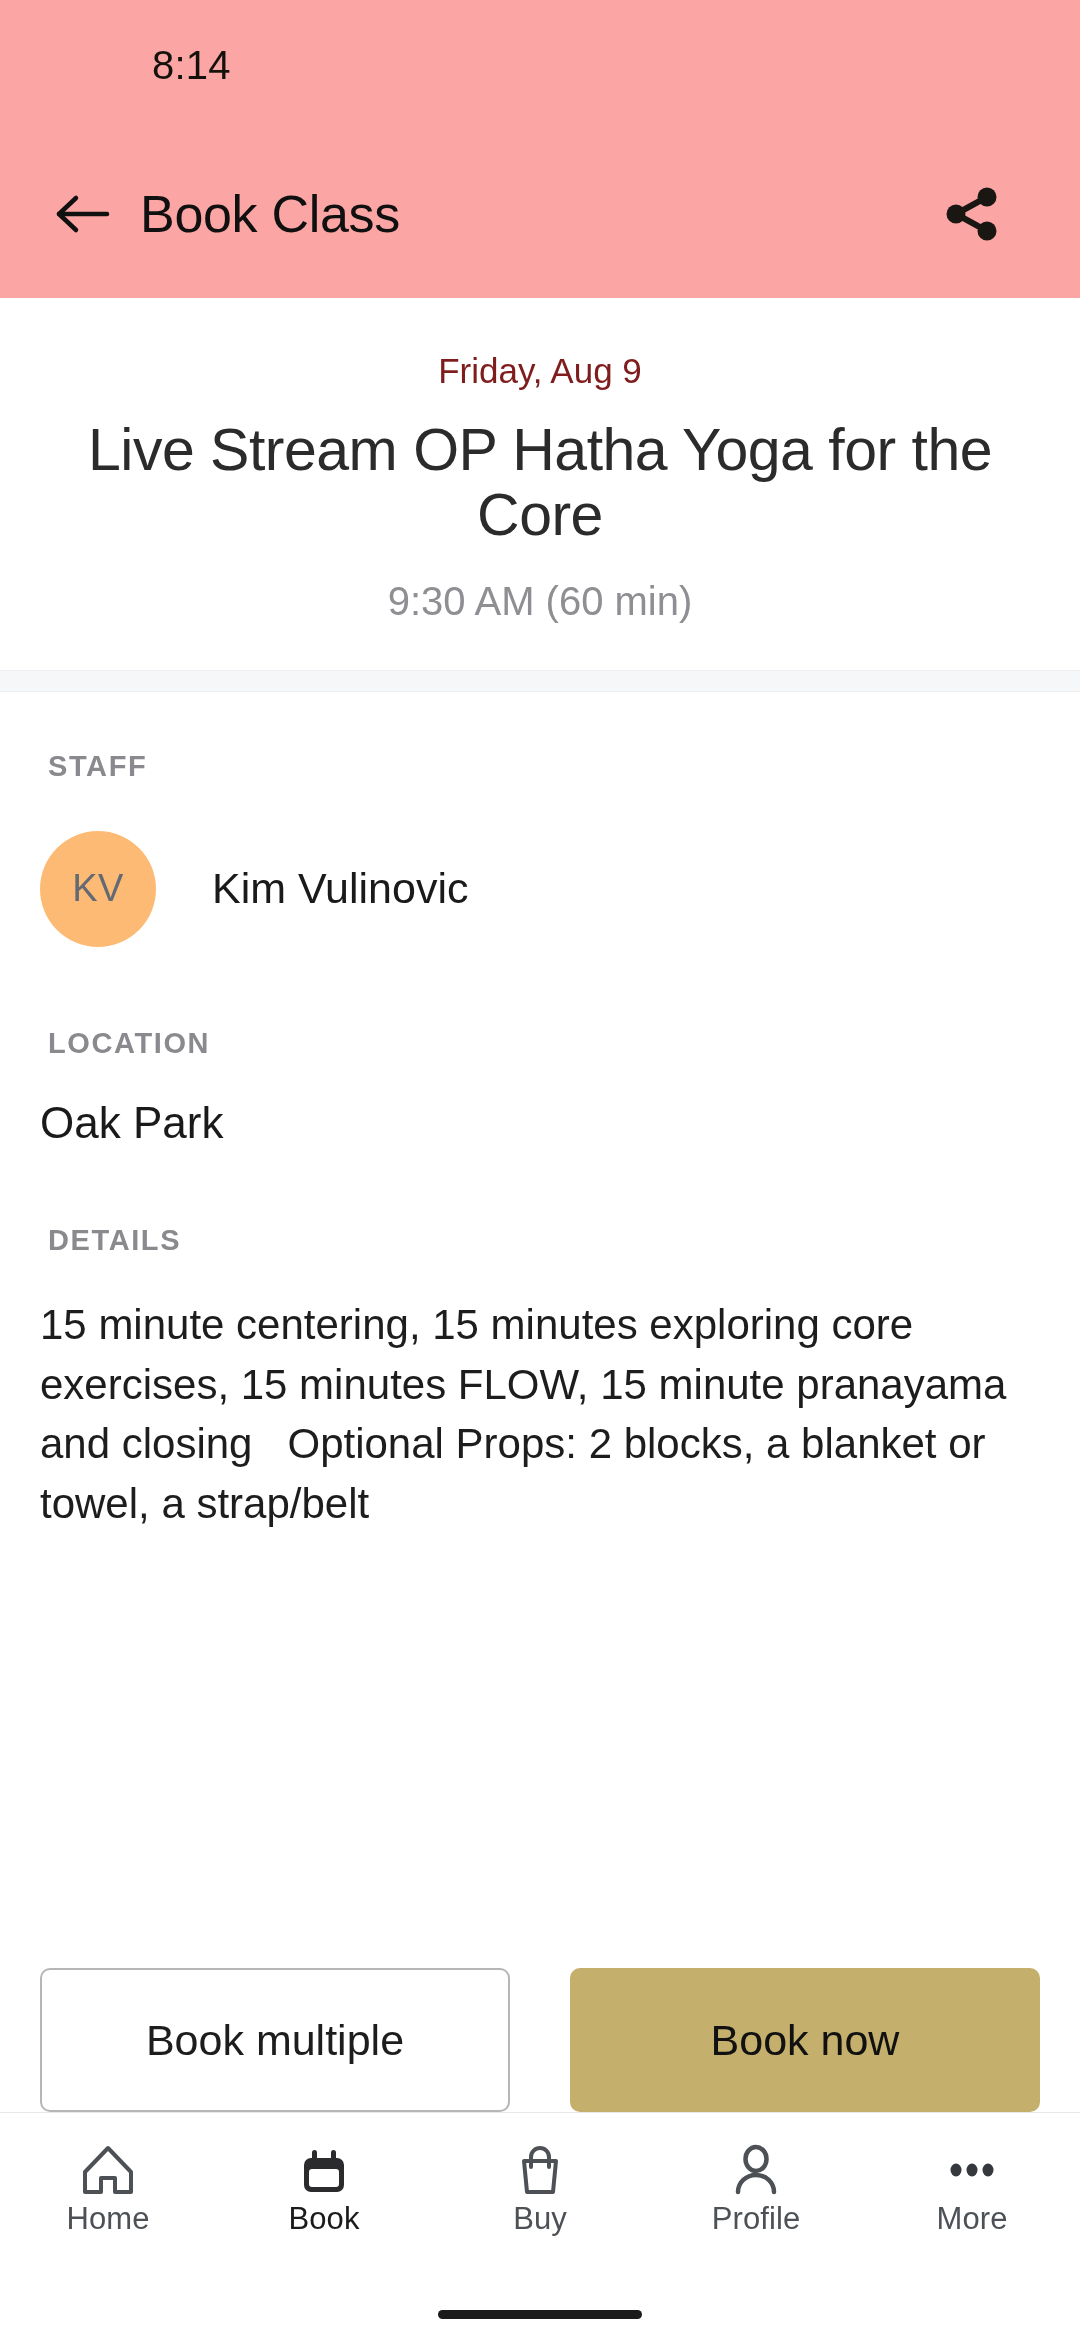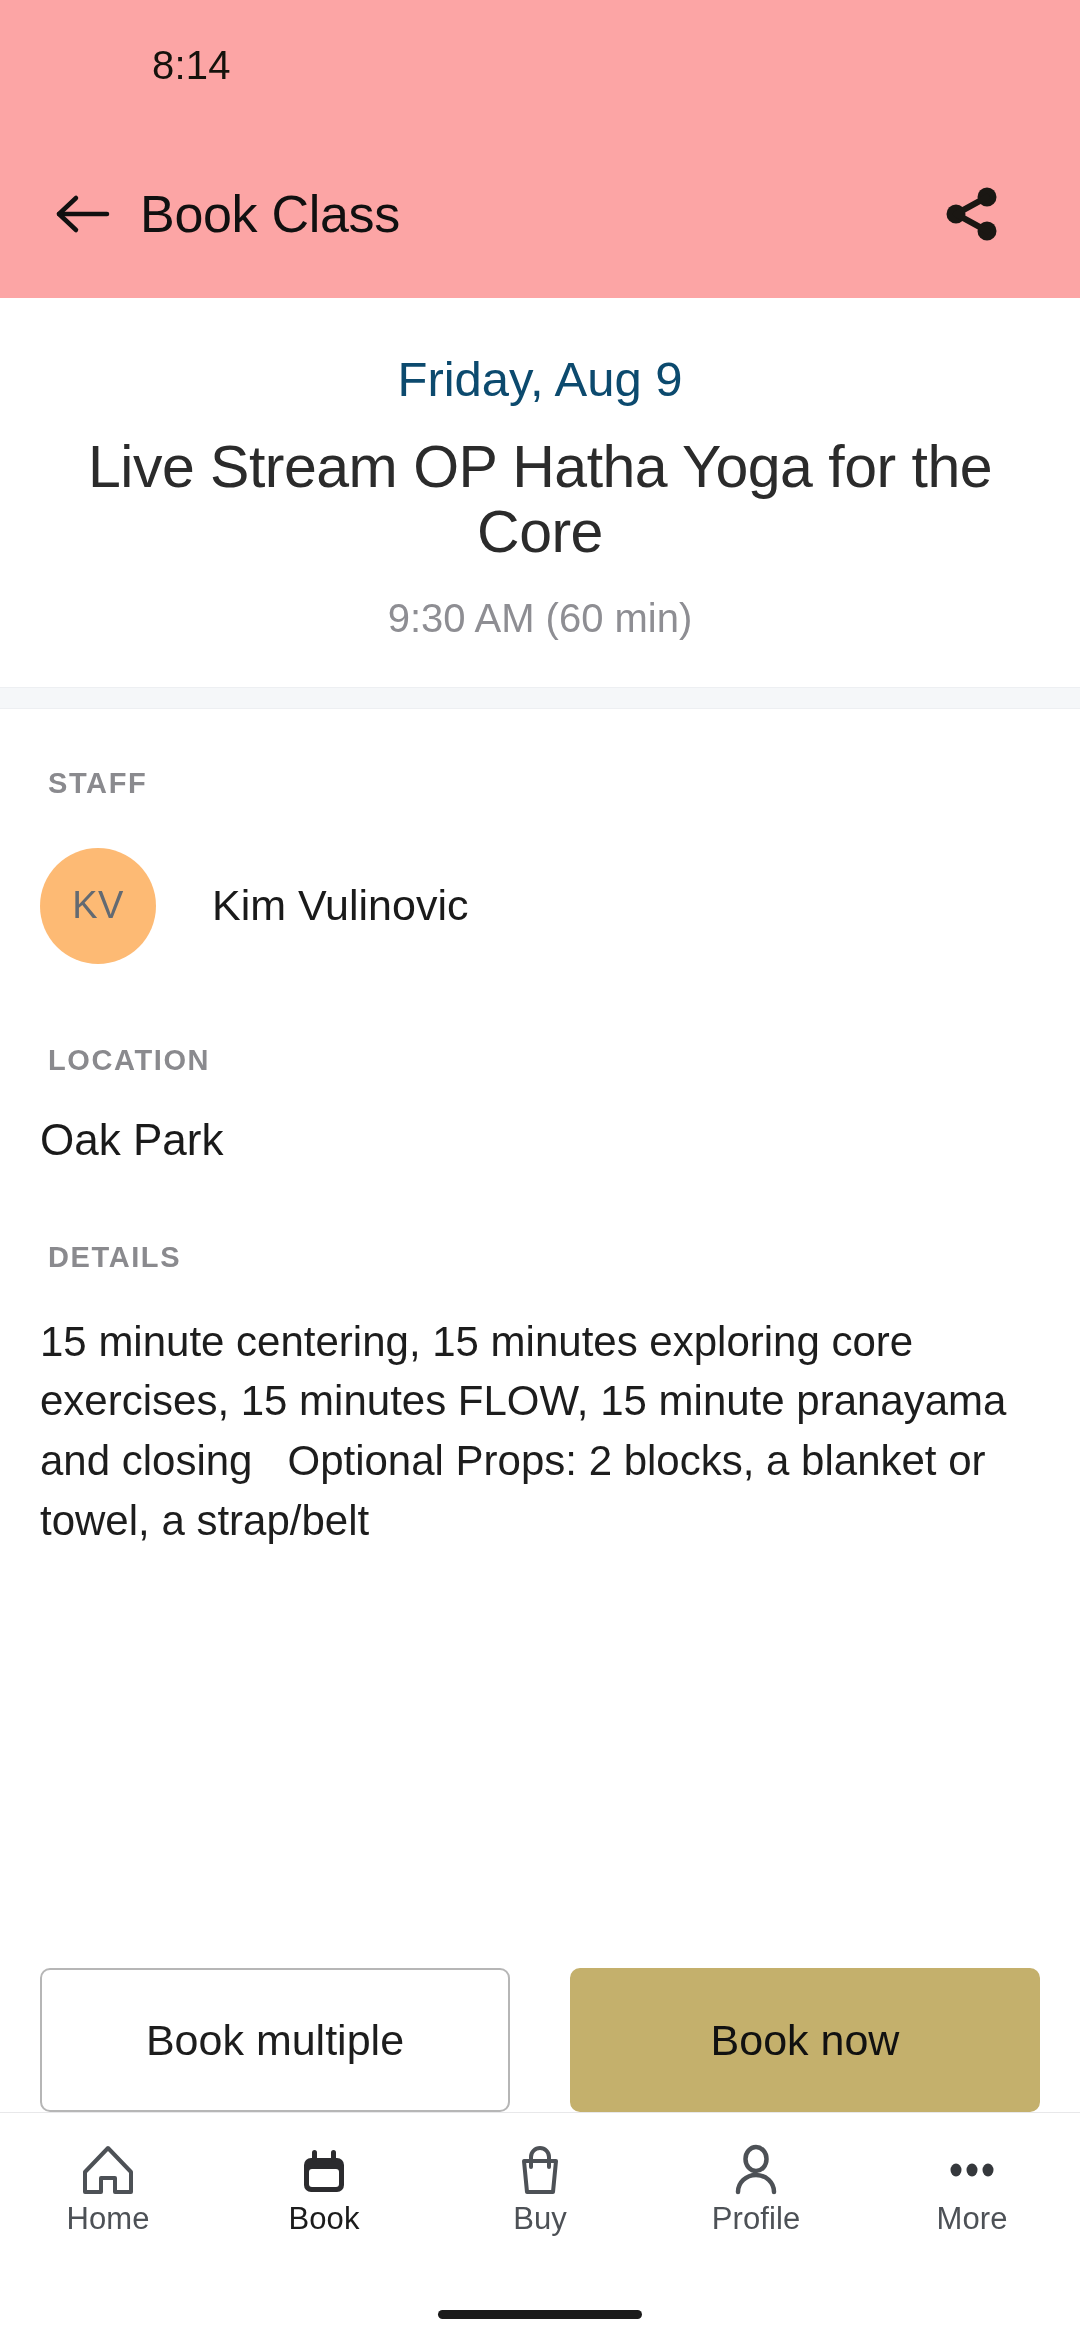--- a/index.html
+++ b/index.html
@@ -59,22 +59,22 @@
     flex:0 0 auto;
   }
 
   
   .class-header {
     background:#ffffff;
     padding:52px 56px 46px;
     text-align:center;
   }
   .class-date {
-    font-size:49px;
-    color:#0c4a6e;
+    font-size:35px;
+    color:#7f1d1d;
     line-height:1.2;
     margin-bottom:26px;
   }
   .class-title {
     font-size:59px;
     color:#2b2b2b;
     line-height:1.11;
     letter-spacing:-0.5px;
     padding:0 30px;
   }

